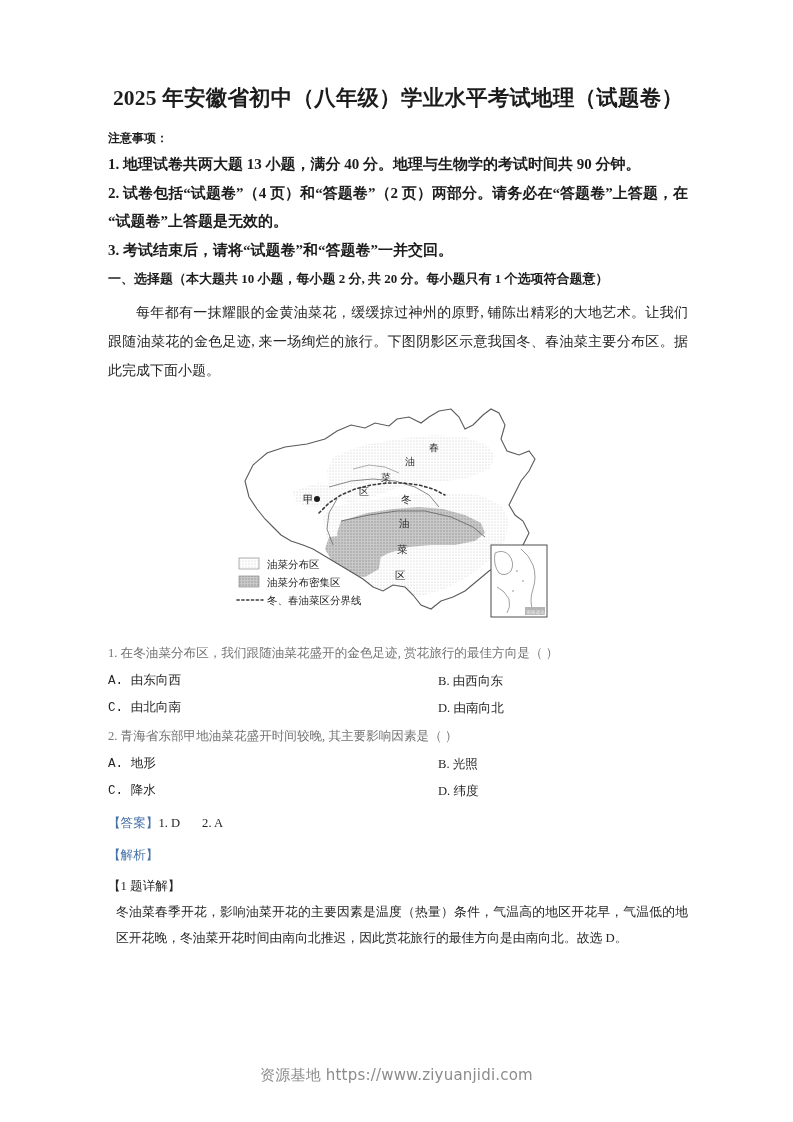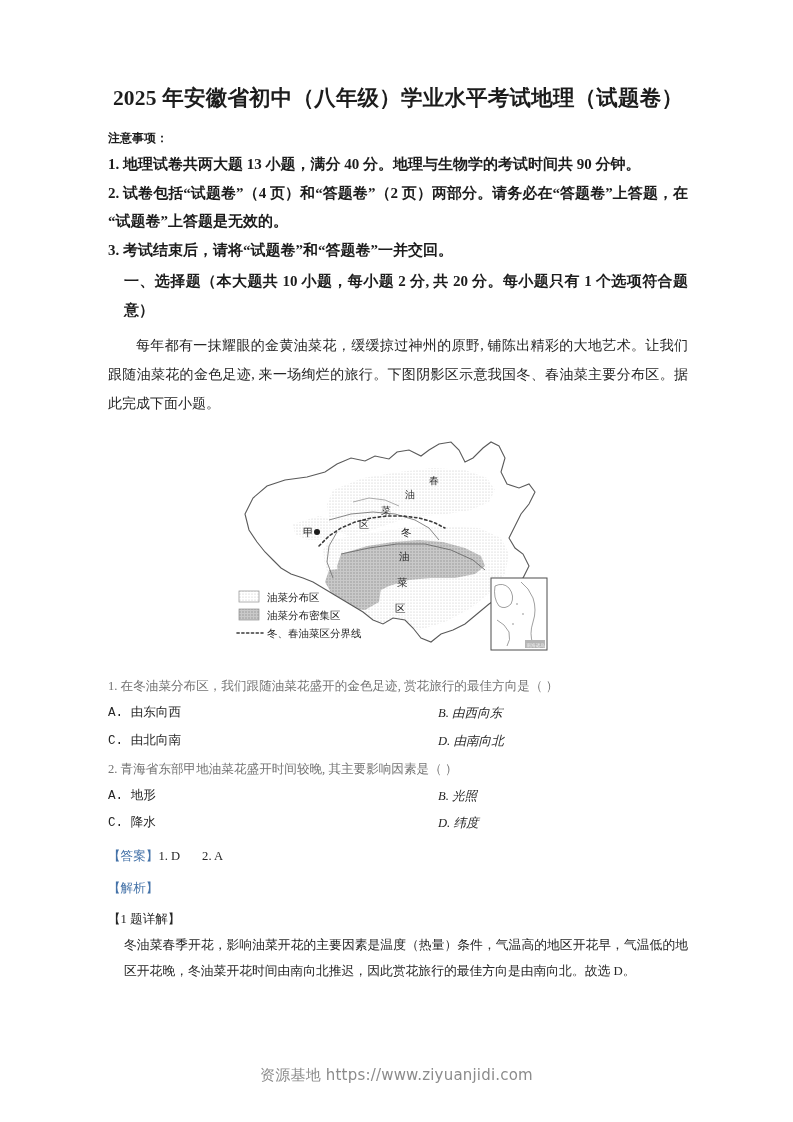--- a/index.html
+++ b/index.html
@@ -52,24 +52,24 @@
     font-size: 15px;
     font-weight: bold;
     line-height: 1.92;
     margin: 0;
     text-align: justify;
     text-justify: inter-ideograph;
   }
 
   
   .section-head {
-    font-size: 15px;
+    font-size: 13px;
     font-weight: bold;
     line-height: 1.92;
-    margin: 2px 0 0 16px;
+    margin: 2px 0 0 0;
     text-align: justify;
     text-justify: inter-ideograph;
   }
 
   
   .stem {
     font-size: 14px;
     line-height: 2.08;
     margin: 6px 0 0 0;
     text-indent: 2em;
@@ -102,21 +102,21 @@
   .opts {
     display: flex;
     margin: 7px 0 0 0;
   }
   .opt {
     font-size: 12.6px;
     line-height: 1.6;
     color: #262626;
   }
   .opt.left  { width: 330px; font-family: Liberation Mono, monospace; }
-  .opt.right { width: 250px; font-style: italic; }
+  .opt.right { width: 250px; }
 
   
   .ans-line {
     font-size: 12.6px;
     line-height: 1.6;
     margin: 12px 0 0 0;
     color: #262626;
   }
   .tag-blue {
     color: #4472a8;
@@ -125,21 +125,21 @@
 
   .detail-head {
     font-size: 12.6px;
     line-height: 1.6;
     margin: 11px 0 0 0;
     color: #262626;
   }
   .detail-body {
     font-size: 12.8px;
     line-height: 2.02;
-    margin: 4px 0 0 16px;
+    margin: 4px 0 0 8px;
     text-align: justify;
     text-justify: inter-ideograph;
     color: #262626;
   }
 
   
   .footer {
     position: absolute;
     left: 0;
     top: 1066px;

